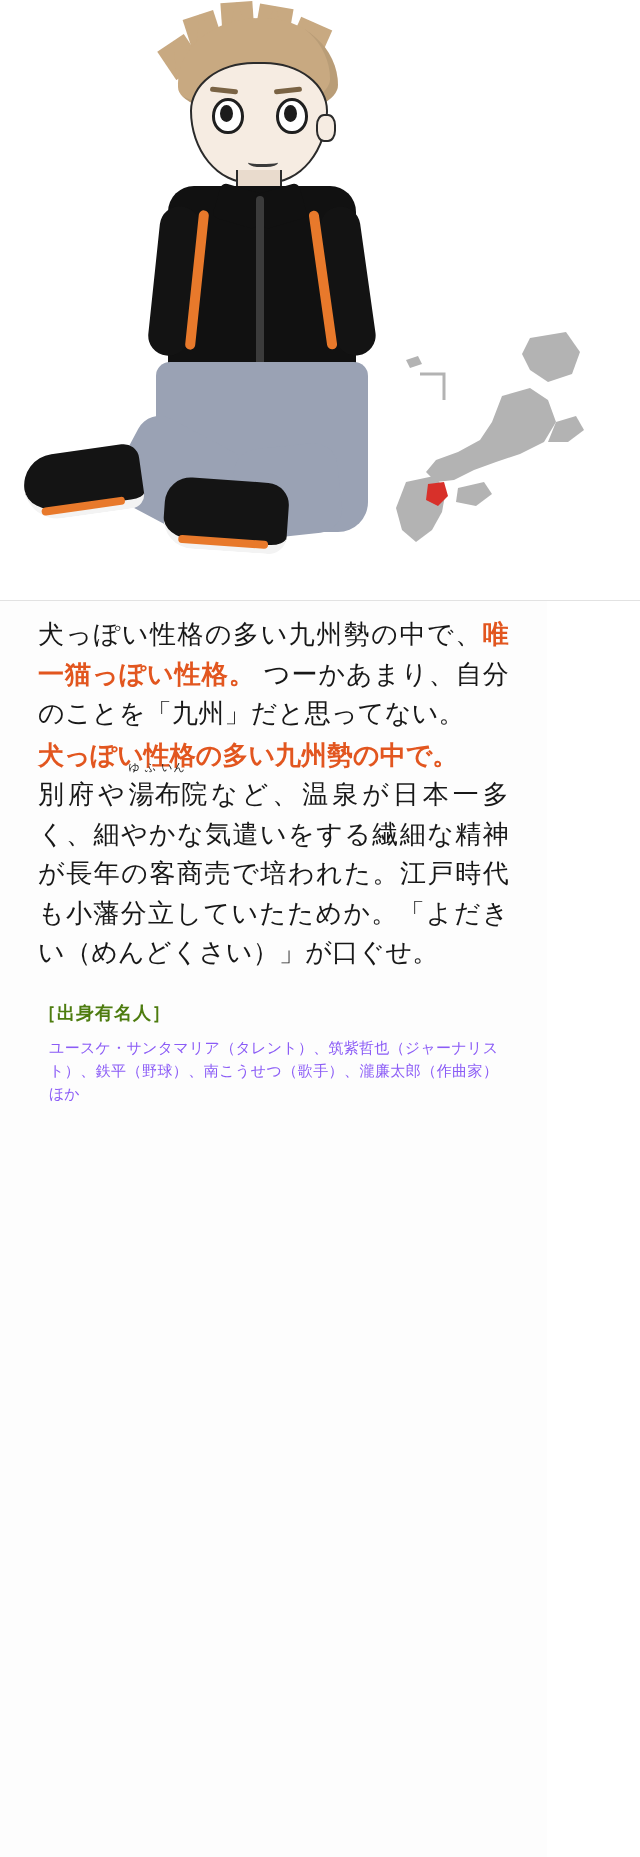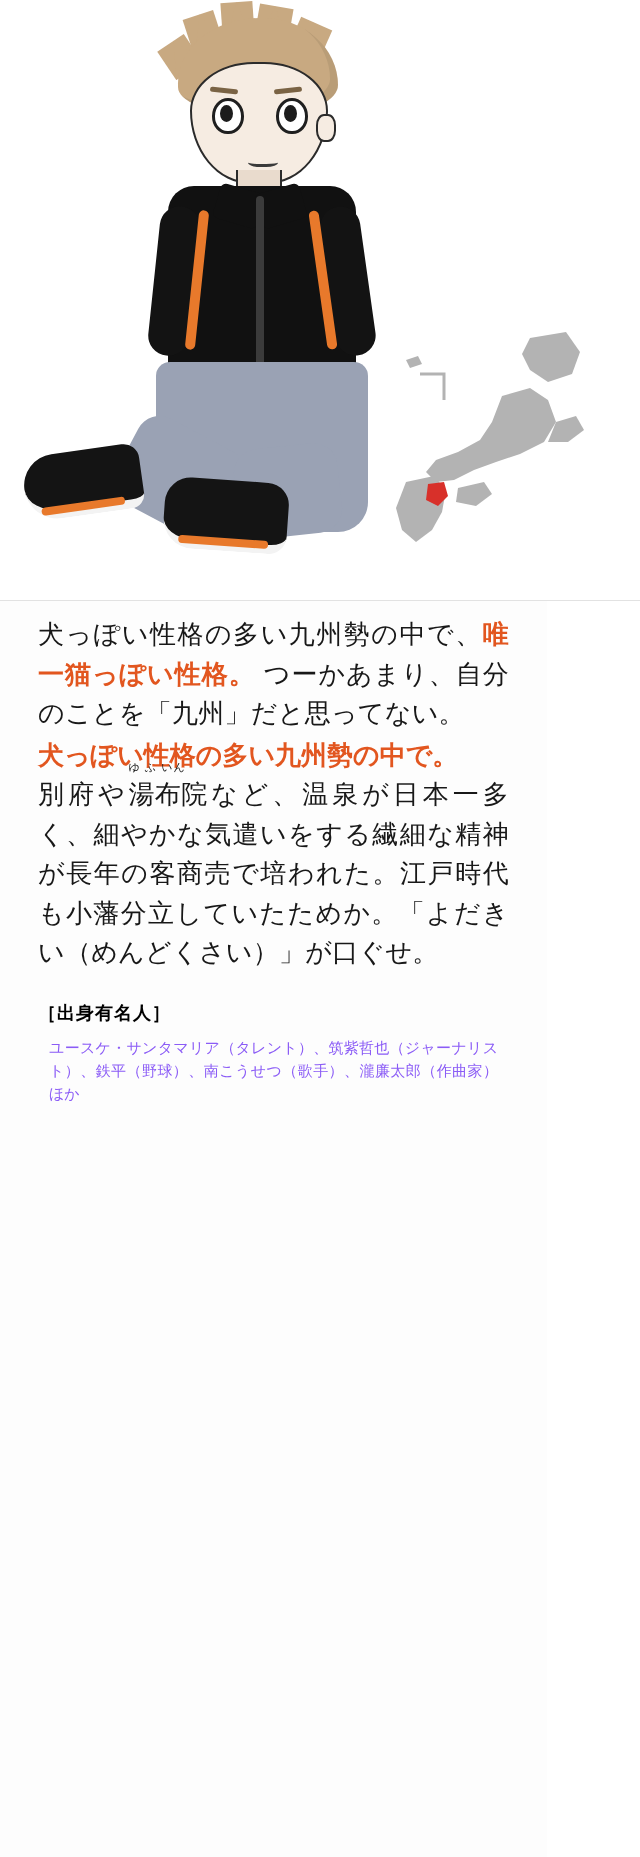--- a/index.html
+++ b/index.html
@@ -304,21 +304,21 @@
     color: #181818;
     letter-spacing: 1px;
   }
 
   
   .famous {
     padding: 26px 38px 0 38px;
     box-sizing: border-box;
   }
   .famous-title {
-    color: #000000;
+    color: #4d7c0f;
     font-size: 18px;
     font-weight: bold;
     margin: 0 0 8px 0;
     letter-spacing: 1px;
   }
   .famous-list {
     font-size: 15px;
     line-height: 1.55;
     color: #8b5cf6;
     margin: 11px;

